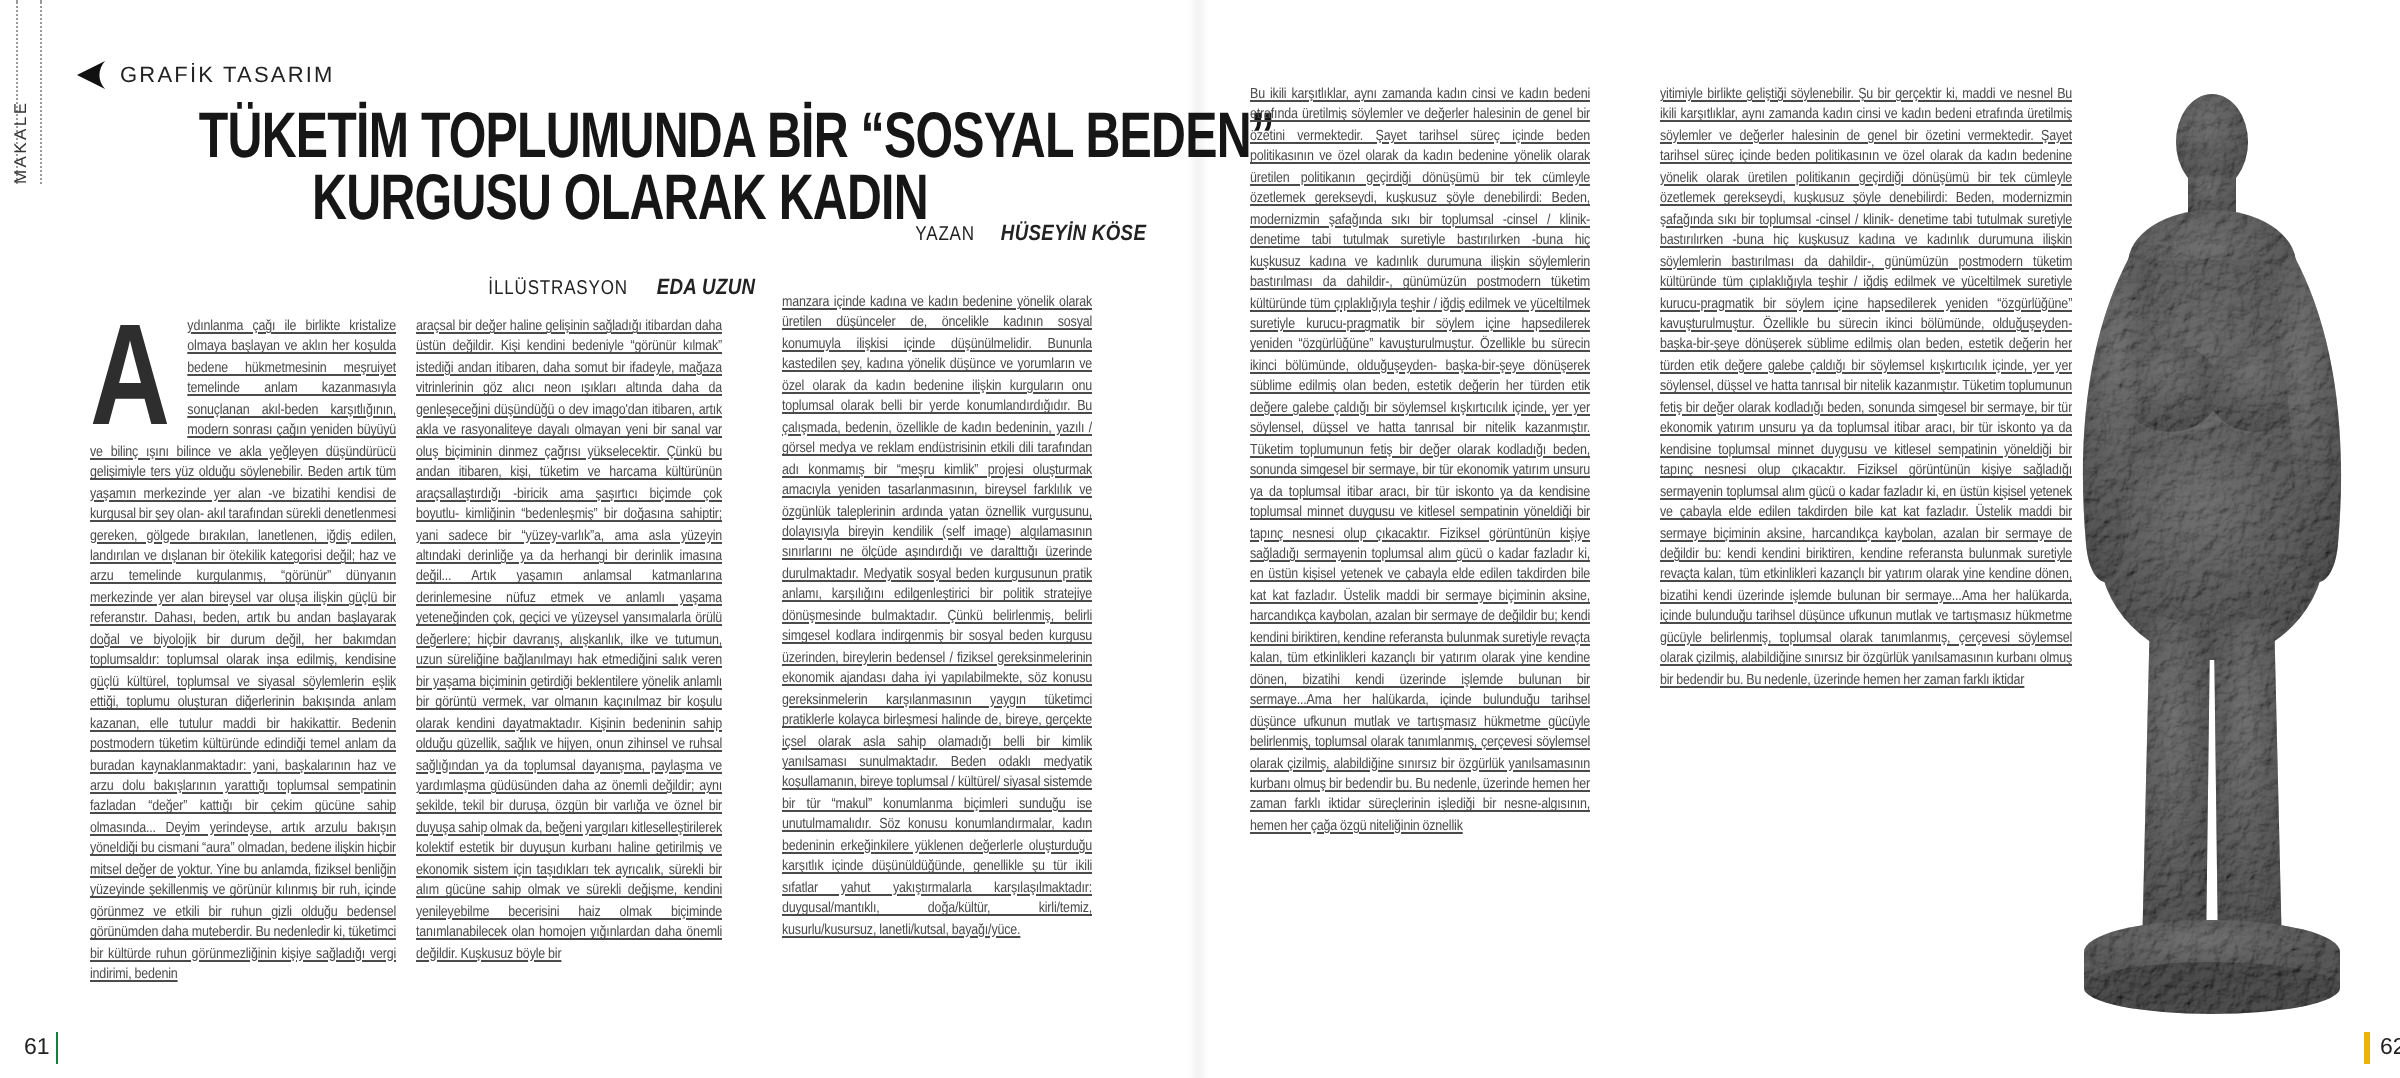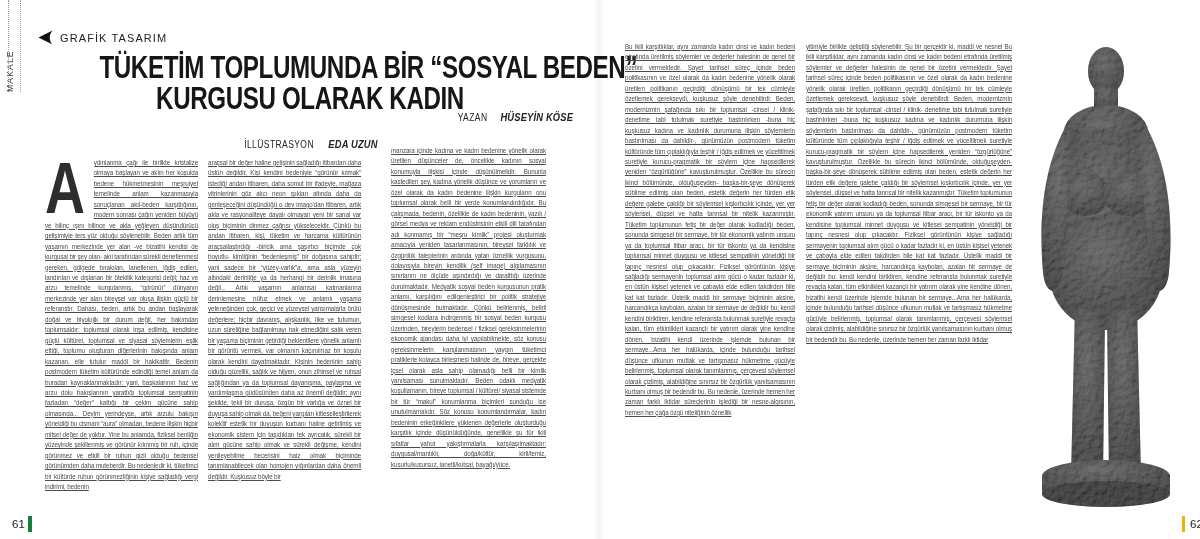--- a/index.html
+++ b/index.html
@@ -39,27 +39,27 @@
     letter-spacing:-0.1px;word-spacing:-0.2px;
   }
   .dropcap{
     float:left;font-size:72px;line-height:56px;font-weight:700;
     padding:2px 5px 0 0;color:#2e2e2e;transform:scale(0.9,1);transform-origin:0 0;
   }
   #col-l1{left:45px;top:158px;width:153px;height:350px;}
   #col-l2{left:208px;top:158px;width:153px;height:350px;}
   #col-l3{left:391px;top:146px;width:155px;height:350px;}
   #col-r1{left:625px;top:42px;width:170px;height:462px;}
-  #col-r2{left:806px;top:42px;width:206px;height:450px;}
+  #col-r2{left:830px;top:42px;width:206px;height:450px;}
   
   .gutter{position:absolute;left:594px;top:0;width:10px;height:539px;
     background:linear-gradient(90deg,rgba(0,0,0,0) 0%,rgba(0,0,0,0.05) 50%,rgba(0,0,0,0) 100%);}
   
   .pagenum{position:absolute;top:516px;font-size:11.5px;color:#222;height:16px;line-height:16px;}
-  #pagenum-left{left:12px;border-right:4px solid #15803d;padding-right:3px;}
+  #pagenum-left{left:12px;border-right:1px solid #15803d;padding-right:3px;}
   #pagenum-right{left:1182px;border-left:3px solid #eab308;padding-left:5px;}
   
   .statue{position:absolute;left:1022px;top:44px;width:170px;height:466px;}
 </style>
 </head>
 <body>
 
 <div class="dotline" style="left:8px;height:92px;"></div>
 <div class="dotline" style="left:20px;height:92px;"></div>
 <div class="rail-label">MAKALE</div>

